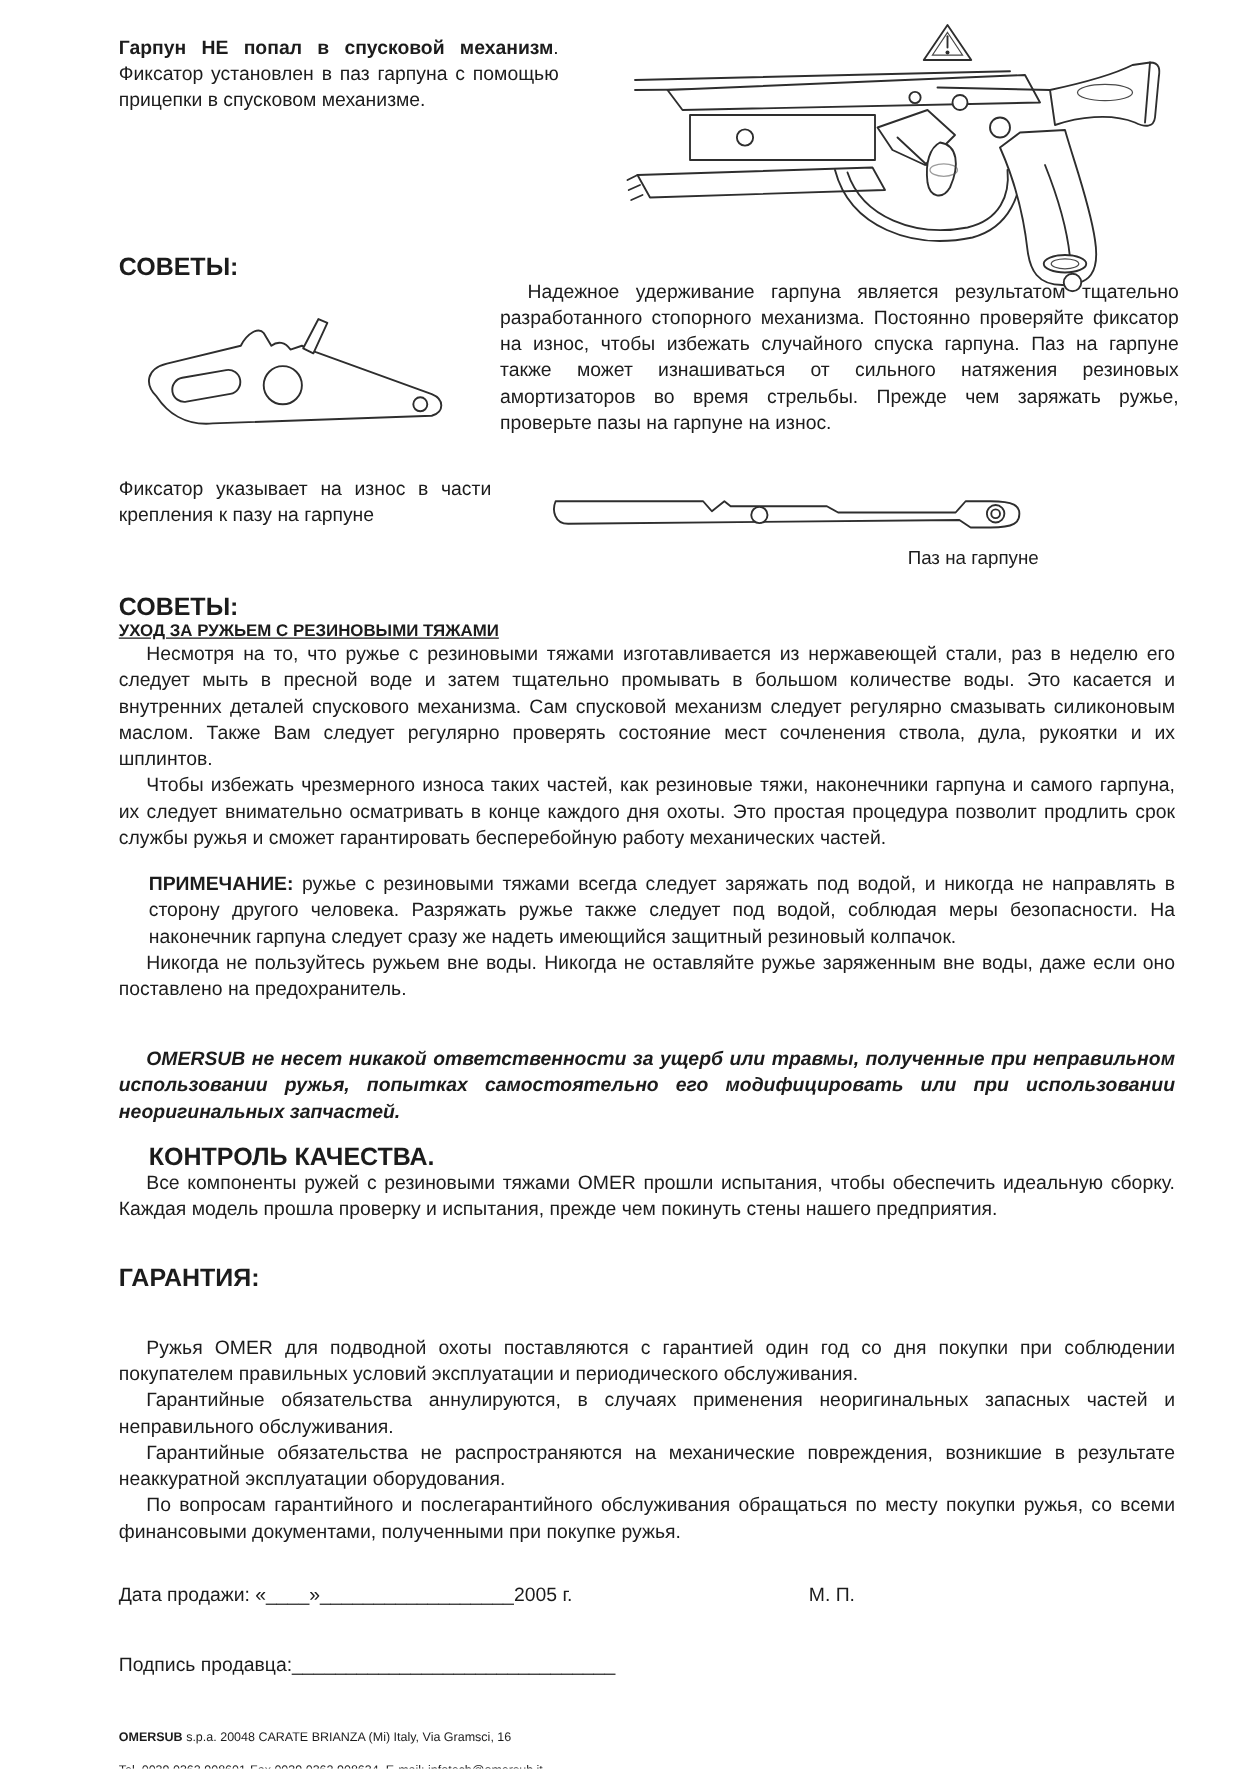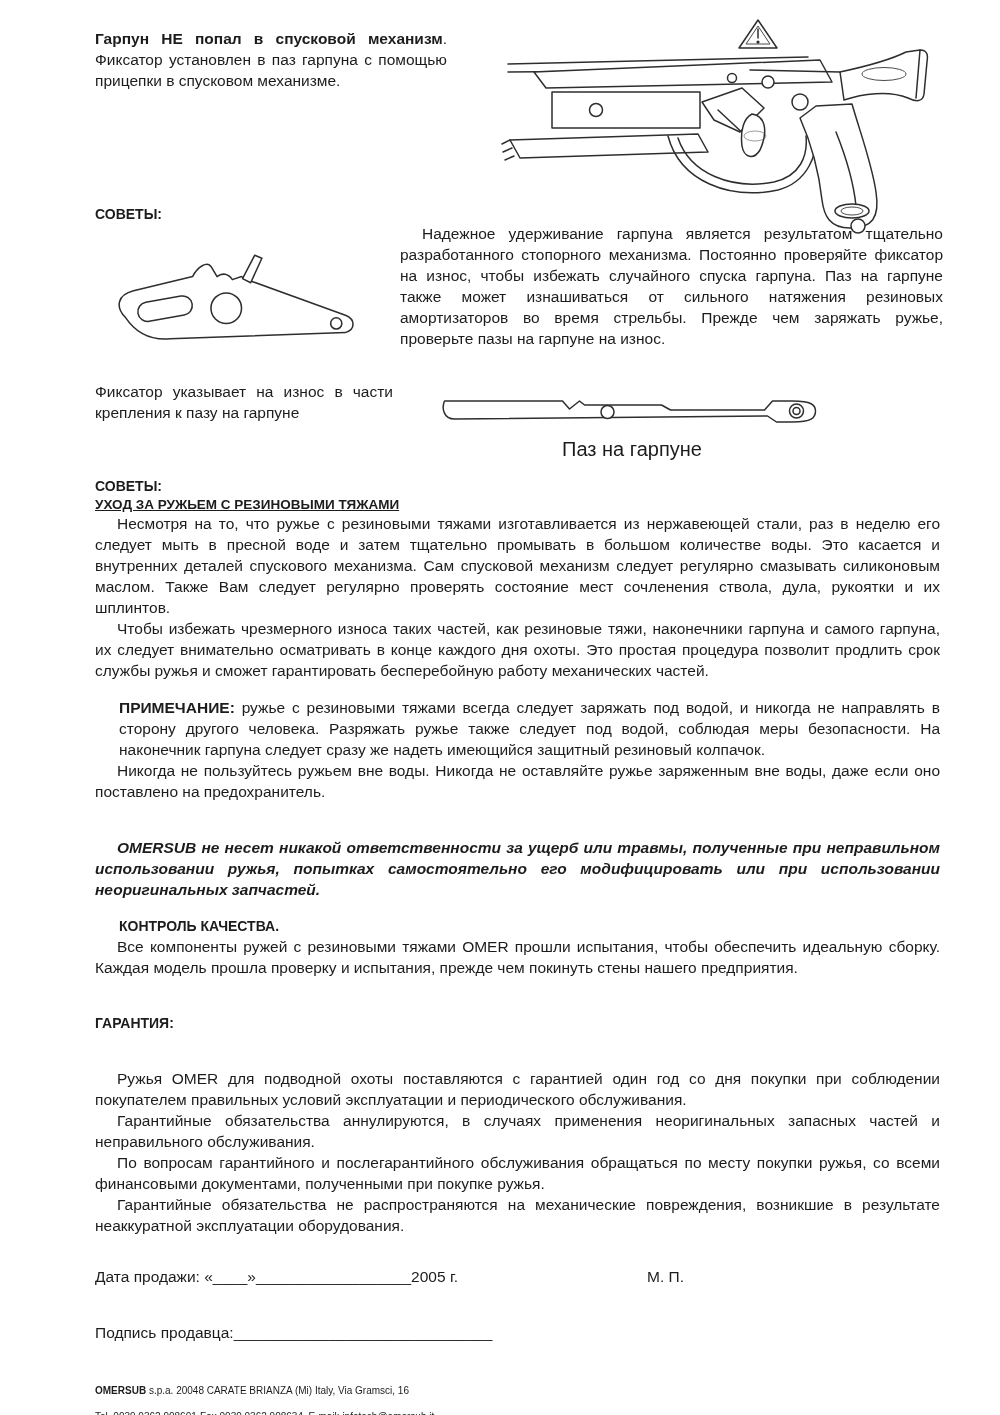--- a/index.html
+++ b/index.html
@@ -8,31 +8,31 @@
     width:1000px; height:1415px;
     background:#ffffff;
     font-family:"Liberation Sans", sans-serif;
     color:#1c1c1c;
     overflow:hidden;
   }
   p { margin:0; }
   .body-text { font-size:15.5px; line-height:21px; text-align:justify; }
   .indent { text-indent:22px; }
   .bold { font-weight:bold; }
-  .heading { font-size:14px; font-weight:bold; line-height:20px; }
+  .heading { font-size:20px; font-weight:bold; line-height:20px; }
   .subheading { font-size:13.5px; font-weight:bold; line-height:17px;text-decoration:underline; }
 
   .intro       { position:absolute; left:95px;  top:28px;  width:352px; }
   .gun-figure  { position:absolute; left:500px; top:12px;  width:440px; height:222px; }
   .tips1       { position:absolute; left:95px;  top:204px; }
   .fix-figure  { position:absolute; left:103px; top:248px; width:275px; height:102px; }
   .fix-caption { position:absolute; left:95px;  top:360px; width:298px;margin-top:21px; }
   .retention   { position:absolute; left:400px; top:223px; width:543px; }
   .shaft-figure{ position:absolute; left:433px; top:392px; width:398px; height:42px; }
-  .shaft-caption{ position:absolute; left:433px; top:438px; width:398px; text-align:center; font-size:20px; }
+  .shaft-caption{ position:absolute; left:433px; top:438px; width:398px; text-align:right; font-size:15px; }
 
   .main { position:absolute; left:95px; top:476px; width:845px; }
   .main > * { margin-top:0; }
   .mt-m  { margin-top:16px;margin-left:24px; }
   .mt-l  { margin-top:35px; }
   .mt-xl { margin-top:30px; }
 
   .disclaimer { font-style:italic; font-weight:bold; }
   .sale-row { position:relative; font-size:15.5px; line-height:21px; }
   .stamp { position:absolute; left:552px; top:0;text-align:right; }
@@ -138,22 +138,22 @@
     <p class="body-text indent">Никогда не пользуйтесь ружьем вне воды. Никогда не оставляйте ружье заряженным вне воды, даже если оно поставлено на предохранитель.</p>
 
     <p class="body-text indent disclaimer mt-l">OMERSUB не несет никакой ответственности за ущерб или травмы, полученные при неправильном использовании ружья, попытках самостоятельно его модифицировать или при использовании неоригинальных запчастей.</p>
 
     <div class="heading mt-m">КОНТРОЛЬ КАЧЕСТВА.</div>
     <p class="body-text indent">Все компоненты ружей с резиновыми тяжами OMER прошли испытания, чтобы обеспечить идеальную сборку. Каждая модель прошла проверку и испытания, прежде чем покинуть стены нашего предприятия.</p>
 
     <div class="heading mt-l">ГАРАНТИЯ:</div>
     <p class="body-text indent mt-l">Ружья OMER для подводной охоты поставляются с гарантией один год со дня покупки при соблюдении покупателем правильных условий эксплуатации и периодического обслуживания.</p>
     <p class="body-text indent">Гарантийные обязательства аннулируются, в случаях применения неоригинальных запасных частей и неправильного обслуживания.</p>
+    <p class="body-text indent">Гарантийные обязательства не распространяются на механические повреждения, возникшие в результате неаккуратной эксплуатации оборудования.</p>
     <p class="body-text indent">По вопросам гарантийного и послегарантийного обслуживания обращаться по месту покупки ружья, со всеми финансовыми документами, полученными при покупке ружья.</p>
-    <p class="body-text indent">Гарантийные обязательства не распространяются на механические повреждения, возникшие в результате неаккуратной эксплуатации оборудования.</p>
 
     <div class="sale-row mt-xl">
       <span>Дата продажи: «____»__________________2005 г.</span>
       <span class="stamp">М. П.</span>
     </div>
 
     <p class="body-text mt-l" style="text-align:left;">Подпись продавца:______________________________</p>
 
     <div class="mt-l">
       <p class="footer-line"><span class="bold">OMERSUB</span><span> s.p.a. 20048 CARATE BRIANZA (Mi) Italy, Via Gramsci, 16</span></p>

